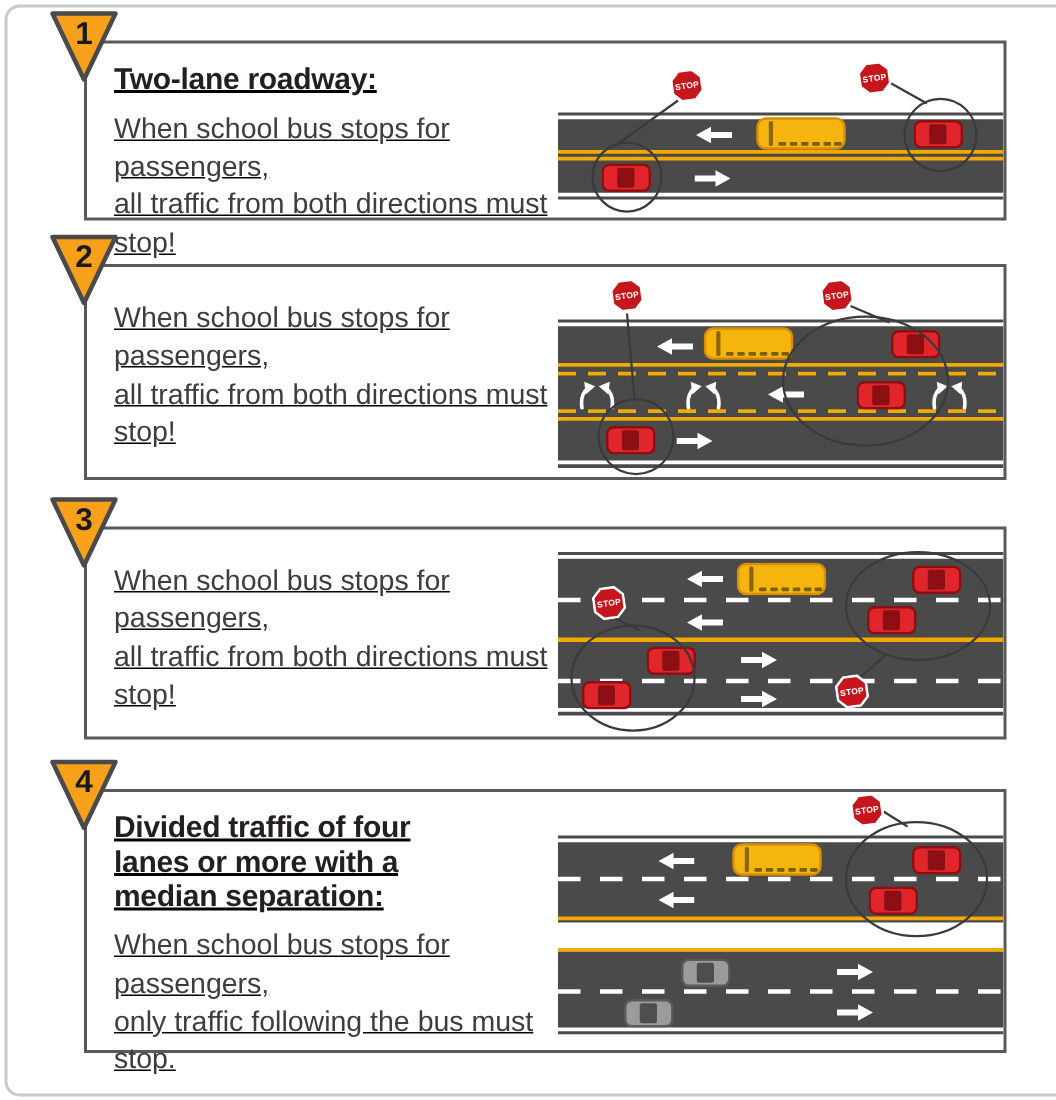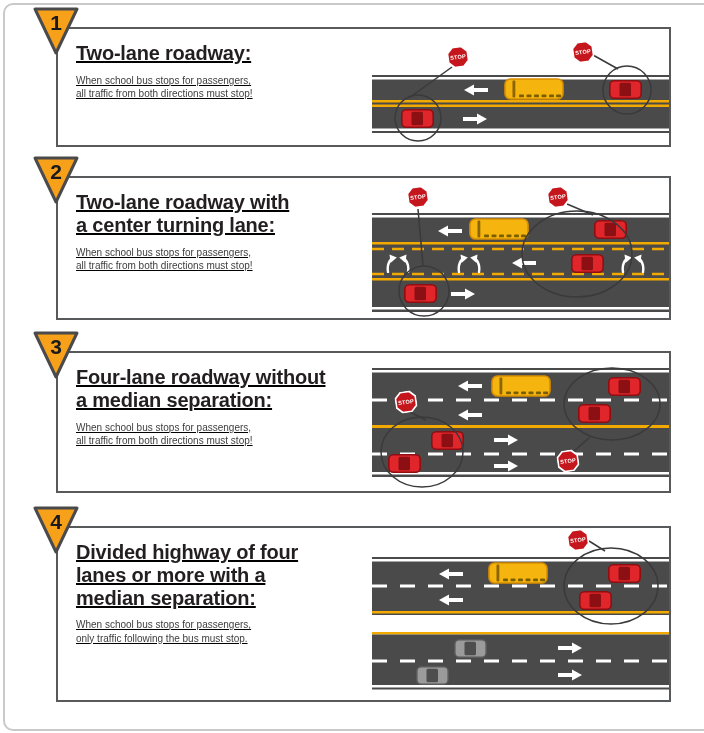--- a/index.html
+++ b/index.html
@@ -10,21 +10,21 @@
   .panel-1{left:56px;top:27px;height:120px;}
   .panel-2{left:56px;top:176px;height:144px;}
   .panel-3{left:56px;top:351px;height:142px;}
   .panel-4{left:56px;top:526px;height:176px;}
   .marker{position:absolute;left:-26px;top:-23px;width:48px;height:50px;z-index:3;}
   .marker .num{position:absolute;left:0;top:5px;width:48px;text-align:center;
     font-size:21px;font-weight:bold;color:#1a1a1c;}
   .textblock{position:absolute;left:18px;top:13px;width:305px;z-index:2;text-decoration:underline;}
   .ttl{margin:0;font-size:20px;font-weight:bold;color:#231f20;line-height:1.14;
     white-space:pre-line;letter-spacing:-0.2px;}
-  .desc{margin:9px 0 0 0;font-size:10px;color:#3d3d3f;line-height:1.33;white-space:pre-line;}
+  .desc{margin:9px 0 0 0;font-size:19px;color:#3d3d3f;line-height:1.33;white-space:pre-line;}
   .road{position:absolute;right:0;top:0;}
   .stoptext{fill:#ffffff;font-size:5.6px;font-weight:bold;letter-spacing:0.2px;
     font-family:"Liberation Sans",sans-serif;text-anchor:middle;}
   .ann{fill:none;stroke:#3a3a3c;stroke-width:1.5;}
 </style>
 </head>
 <body>
 
 <svg width="0" height="0" style="position:absolute" aria-hidden="true">
   <defs>
@@ -108,22 +108,20 @@
 </section>
 
 <section class="panel panel-2">
   <div class="marker">
     <svg width="48" height="50">
         <use href="#sym-tri"></use>
       </svg>
     <span class="num">2</span>
   </div>
   <div class="textblock">
-    <h2 class="ttl">Two-lane roadway with
-a center turning lane:</h2>
     <p class="desc">When school bus stops for passengers,
 all traffic from both directions must stop!</p>
   </div>
   <svg class="road" width="297" height="140" viewBox="0 0 297 140">
     <rect x="0" y="35" width="297" height="99" fill="#4a4a4a"></rect>
     <rect x="0" y="37" width="297" height="2.5" fill="#fff"></rect>
     <rect x="0" y="129" width="297" height="2.5" fill="#fff"></rect>
     <rect x="0" y="64" width="297" height="2.5" fill="#f2a900"></rect>
     <line x1="0" y1="71" x2="297" y2="71" stroke="#f2a900" stroke-width="2.5" stroke-dasharray="12 8"></line>
     <line x1="0" y1="96" x2="297" y2="96" stroke="#f2a900" stroke-width="2.5" stroke-dasharray="12 8"></line>
@@ -154,22 +152,20 @@
 </section>
 
 <section class="panel panel-3">
   <div class="marker">
     <svg width="48" height="50">
         <use href="#sym-tri"></use>
       </svg>
     <span class="num">3</span>
   </div>
   <div class="textblock">
-    <h2 class="ttl">Four-lane roadway without
-a median separation:</h2>
     <p class="desc">When school bus stops for passengers,
 all traffic from both directions must stop!</p>
   </div>
   <svg class="road" width="297" height="138" viewBox="0 0 297 138">
     <rect x="0" y="15" width="297" height="109" fill="#4a4a4a"></rect>
     <rect x="0" y="17" width="297" height="2.5" fill="#fff"></rect>
     <rect x="0" y="119" width="297" height="2.5" fill="#fff"></rect>
     <rect x="0" y="72" width="297" height="3" fill="#f2a900"></rect>
     <line x1="0" y1="47" x2="297" y2="47" stroke="#fff" stroke-width="3" stroke-dasharray="15 13"></line>
     <line x1="0" y1="101" x2="297" y2="101" stroke="#fff" stroke-width="3" stroke-dasharray="15 13"></line>
@@ -198,21 +194,21 @@
 </section>
 
 <section class="panel panel-4">
   <div class="marker">
     <svg width="48" height="50">
         <use href="#sym-tri"></use>
       </svg>
     <span class="num">4</span>
   </div>
   <div class="textblock">
-    <h2 class="ttl">Divided highway of four
+    <h2 class="ttl">Divided traffic of four
 lanes or more with a
 median separation:</h2>
     <p class="desc">When school bus stops for passengers,
 only traffic following the bus must stop.</p>
   </div>
   <svg class="road" width="297" height="172" viewBox="0 0 297 172">
 
     <rect x="0" y="29" width="297" height="58" fill="#4a4a4a"></rect>
     <rect x="0" y="31" width="297" height="2.5" fill="#fff"></rect>
     <rect x="0" y="83" width="297" height="2.5" fill="#f2a900"></rect>

